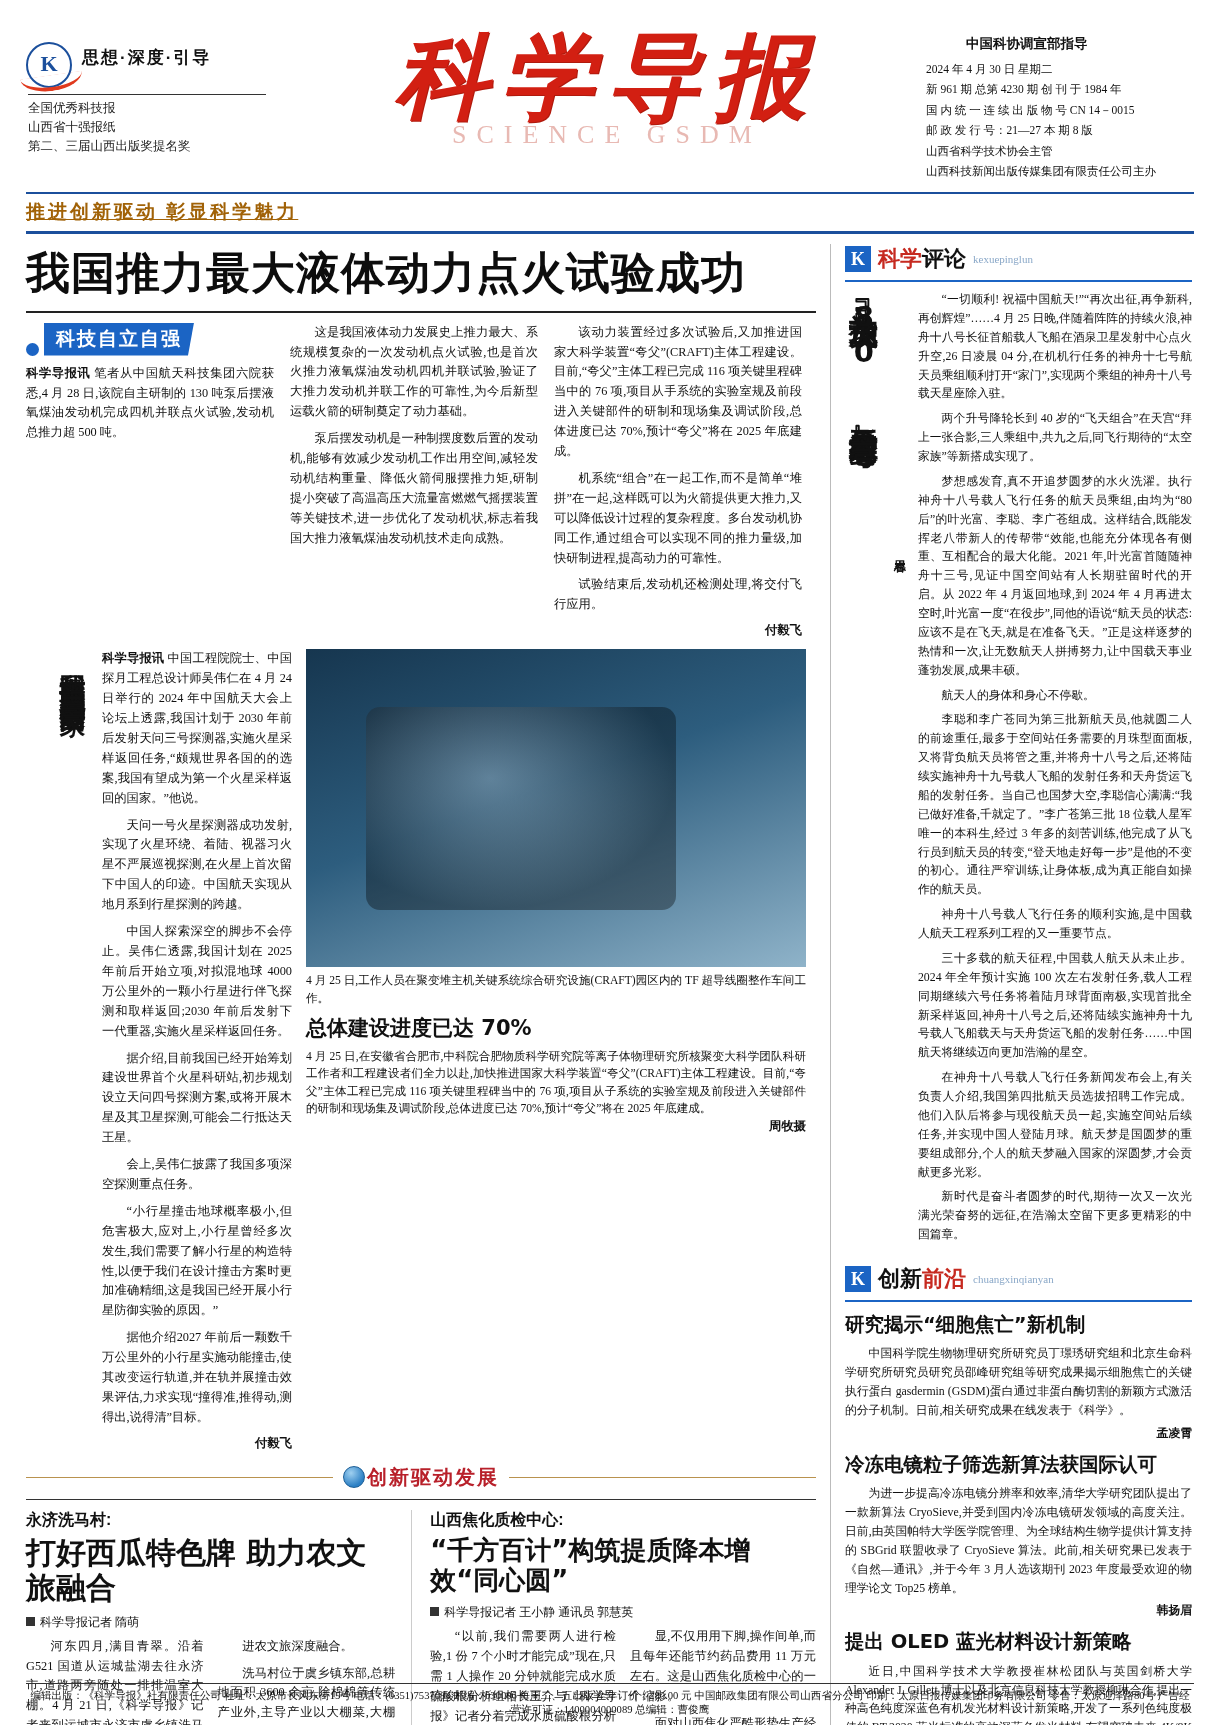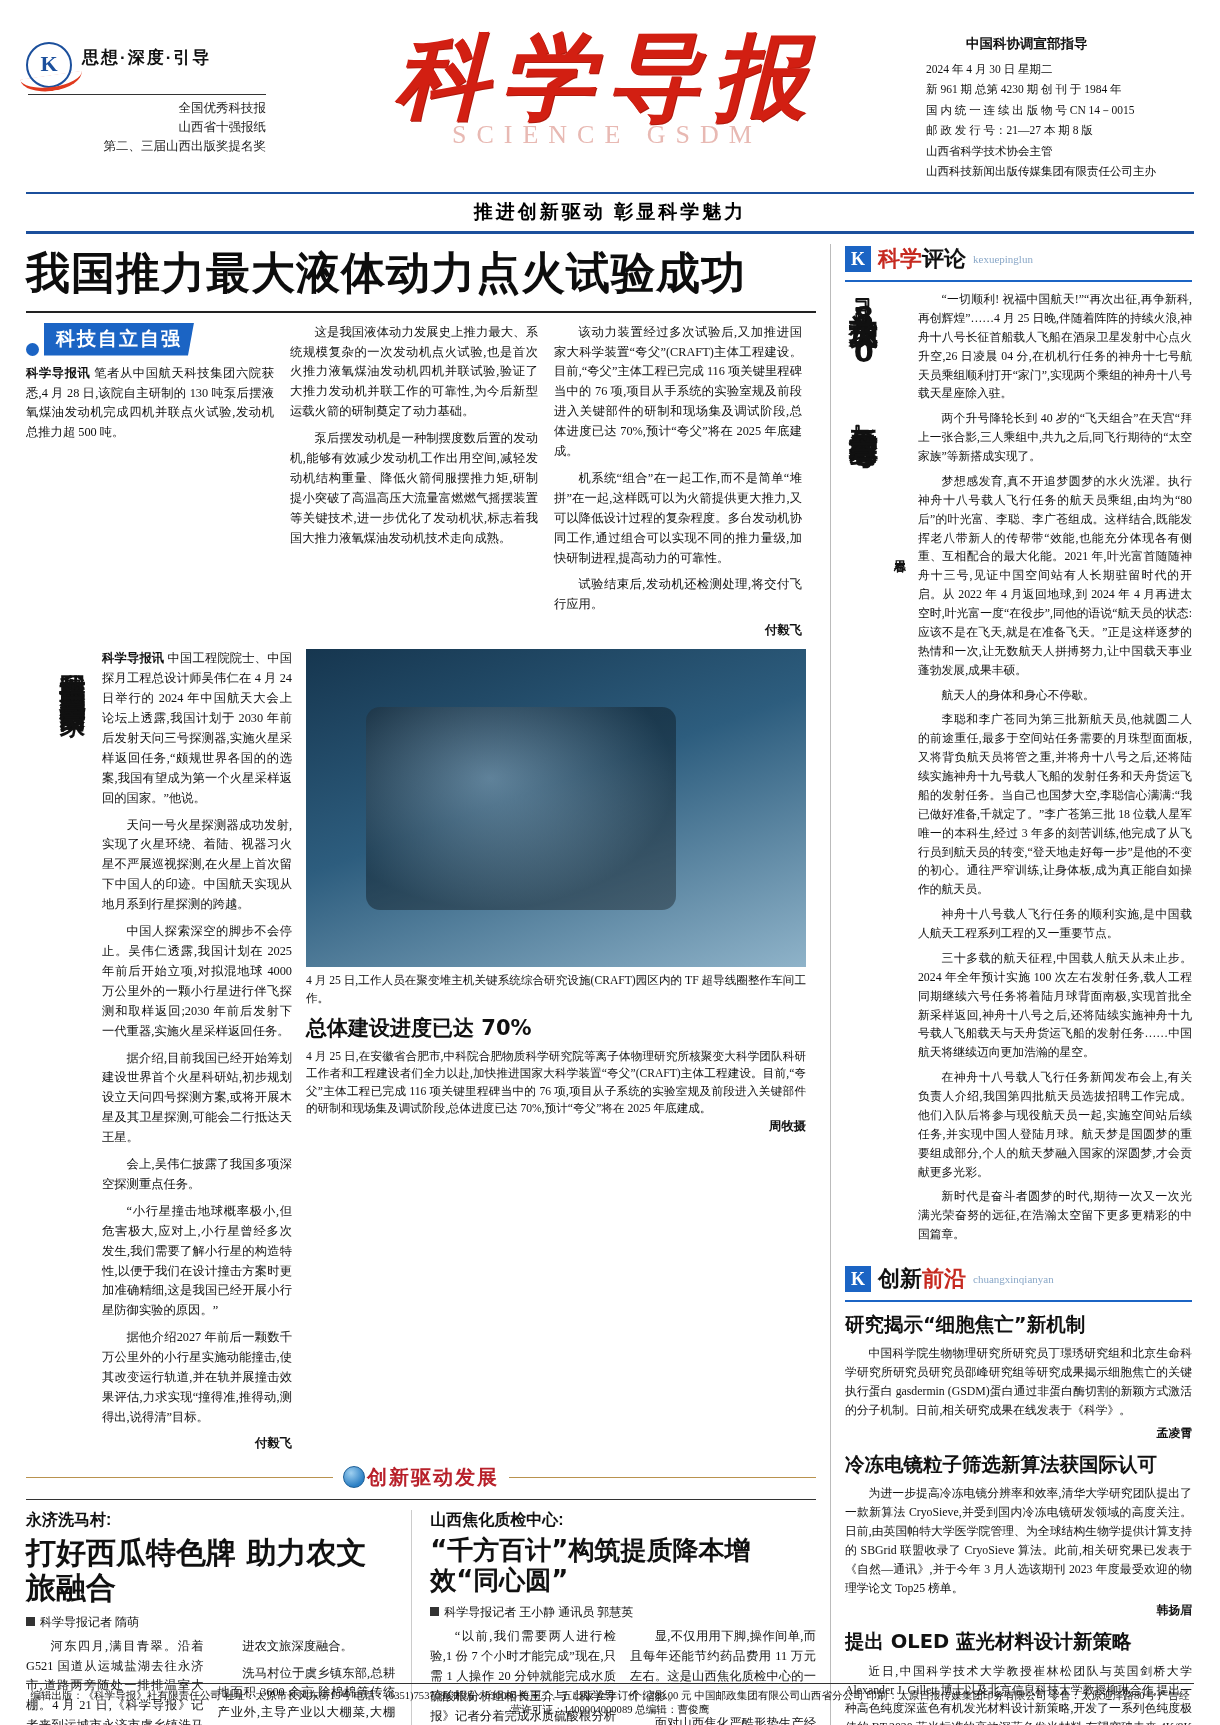--- a/index.html
+++ b/index.html
@@ -29,42 +29,43 @@
   .logo-circle .swoosh {
     position:absolute; left:-7px; bottom:-5px; width:62px; height:16px;
     border-bottom:4px solid #e03a1e; border-radius:0 0 50% 50%/0 0 100% 100%;
     transform:rotate(-8deg);
   }
   .mh-left .slogan {
     font-size:17px; letter-spacing:2px; color:#111; font-weight:bold;
     margin-left:10px; margin-top:10px; font-family:"Liberation Sans", sans-serif;
   }
   .mh-left .rule { border-top:1px solid #333; margin:6px 0 4px 2px; width:238px; }
-  .mh-left .subline { font-size:12.5px; color:#222; line-height:1.5; text-align:right; width:238px; margin-left:2px; }
+  .mh-left .subline { font-size:12.5px; color:#222; line-height:1.5; text-align:left; width:238px; margin-left:2px; }
 
   .mh-center { flex:1; text-align:center; padding-top:6px; position:relative; }
   .mh-title {
     font-family:"DejaVu Serif", serif;
     font-size:93px; font-weight:bold; color:#d21f12;
     letter-spacing:13px; line-height:1.05; margin:4px 0 0 0;
     text-shadow:1px 1px 0 #b01a0d;
     font-style:italic;
   }
   .mh-title-en {
     font-family:"Liberation Serif", serif;
     font-size:26px; color:#e8b9b3; letter-spacing:10px; margin-top:-6px;
   }
   .mh-right { width:268px; padding-top:14px; font-size:11.5px; line-height:1.78; color:#111; text-align:left; }
   .mh-right .lead { font-size:13.5px; font-weight:bold; margin-bottom:3px;margin-left:40px; }
 
   .mh-bar { margin-top:2px; border-top:2px solid #1b4f9c; }
   .mh-sub {
-    text-align:center; font-size:19px; letter-spacing:3px; color:#000000;
+    font-size:19px; letter-spacing:3px; color:#a16207;
     font-weight:bold; padding:5px 0 6px 0;
     font-family:"Liberation Sans", sans-serif;
+    text-decoration:underline;
   }
   .mh-bar2 { border-top:3px solid #1b4f9c; margin-bottom:10px; }
 
   
   .body-wrap { display:flex; gap:14px; }
   .col-main { width:790px; }
   .col-side { width:362px; border-left:1px solid #bbb; padding-left:14px; }
 
   
   .headline {

